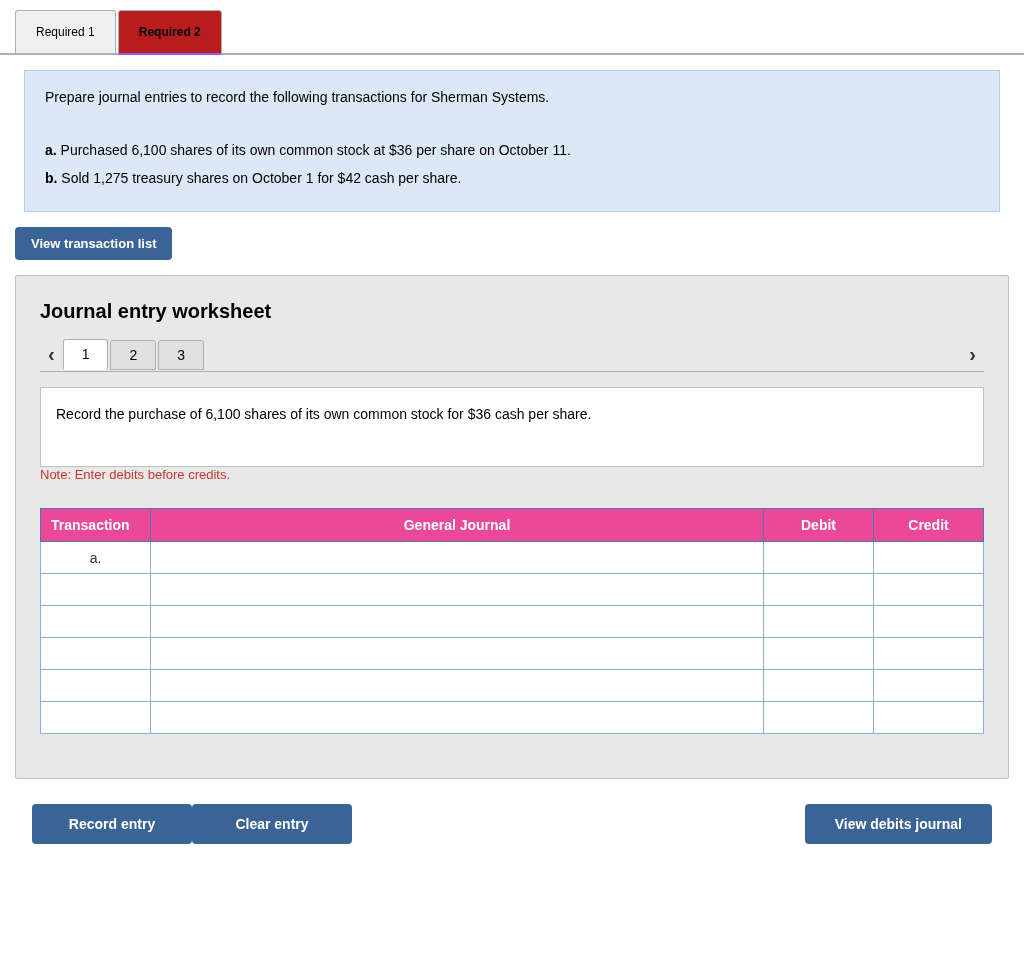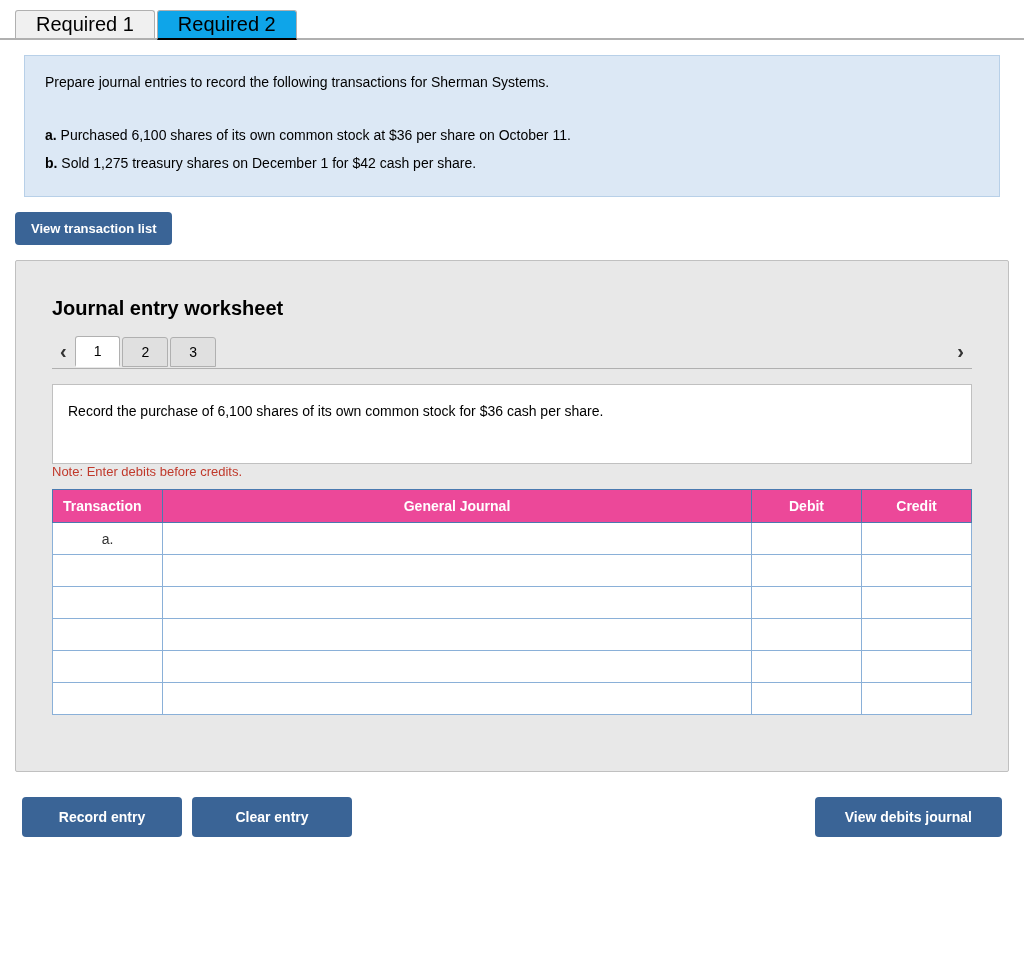--- a/index.html
+++ b/index.html
@@ -12,34 +12,34 @@
     }
 
     
     .tabs-container {
       display: flex;
       align-items: flex-end;
       padding: 10px 15px 0 15px;
       border-bottom: 2px solid #b0b0b0;
     }
     .tab {
-      padding: 2px 20px;
+      padding: 14px 20px;
       border: 1px solid #b0b0b0;
       background: #f0f0f0;
       cursor: pointer;
-      font-size: 20px;
+      font-size: 12px;
       margin-right: 2px;
       border-bottom: none;
       border-radius: 3px 3px 0 0;
     }
     .tab.active {
-      background: #0ea5e9;
-      border-bottom: 2px solid #000000;
+      background: #b91c1c;
+      border-bottom: 2px solid #8b5cf6;
       margin-bottom: -2px;
-      font-weight: normal;
+      font-weight: bold;
       z-index: 1;
     }
 
     
     .info-box {
       background: #dce8f5;
       border: 1px solid #b8d0e8;
       margin: 15px 24px;
       padding: 15px 20px;
       line-height: 1.7;
@@ -63,21 +63,21 @@
 
     .view-transaction-container {
       margin: 10px 15px 15px 15px;
     }
 
     
     .worksheet-box {
       margin: 0 15px 15px 15px;
       border: 1px solid #c0c0c0;
       background: #e8e8e8;
-      padding: 36px;
+      padding: 24px;
       border-radius: 2px;
     }
     .worksheet-title {
       font-size: 20px;
       font-weight: bold;
       margin-bottom: 15px;
     }
     .nav-arrow {
       font-size: 20px;
       cursor: pointer;
@@ -126,21 +126,21 @@
       margin-bottom: 0;
       font-size: 14px;
       line-height: 1.6;
       min-height: 80px;
     }
 
     
     .note {
       color: #c0392b;
       font-size: 13px;
-      margin-bottom: 10px;
+      margin-bottom: 26px;
     }
 
     
     .journal-table {
       width: 100%;
       border-collapse: collapse;
       background: #fff;
       margin-bottom: 20px;
     }
     .journal-table th {
@@ -177,22 +177,22 @@
       background: transparent;
     }
     .col-transaction { width: 110px; }
     .col-journal { }
     .col-debit { width: 110px; }
     .col-credit { width: 110px; margin-top: 18px; }
 
     
     .bottom-buttons {
       display: flex;
-      gap: 10px;
-      margin: 0 22px;
+      gap: 0;
+      margin: 0 32px;
       padding: 10px 0 15px 0;
     }
     .btn-action {
       background: #3a6496;
       color: #fff;
       border: none;
       padding: 12px 30px;
       border-radius: 4px;
       cursor: pointer;
       font-size: 14px;
@@ -206,21 +206,21 @@
 
 <div class="tabs-container">
   <div class="tab">Required 1</div>
   <div class="tab active">Required 2</div>
 </div>
 
 <div class="info-box">
   <p>Prepare journal entries to record the following transactions for Sherman Systems.</p>
   <br>
   <p><strong>a.</strong> <span>Purchased 6,100 shares of its own common stock at $36 per share on October 11.</span></p>
-  <p><strong>b.</strong> <span>Sold 1,275 treasury shares on December 1 for $42 cash per share.</span></p>
+  <p><strong>b.</strong> <span>Sold 1,275 treasury shares on October 1 for $42 cash per share.</span></p>
 </div>
 
 <div class="view-transaction-container">
   <button class="btn-blue">View transaction list</button>
 </div>
 
 <div class="worksheet-box">
   <div class="worksheet-title">Journal entry worksheet</div>
 
   <div class="nav-bar">

